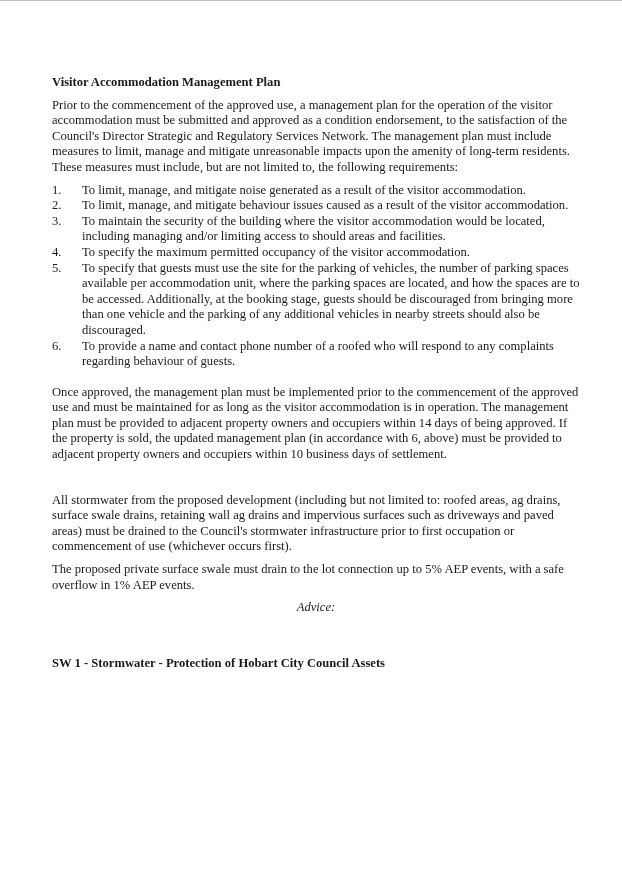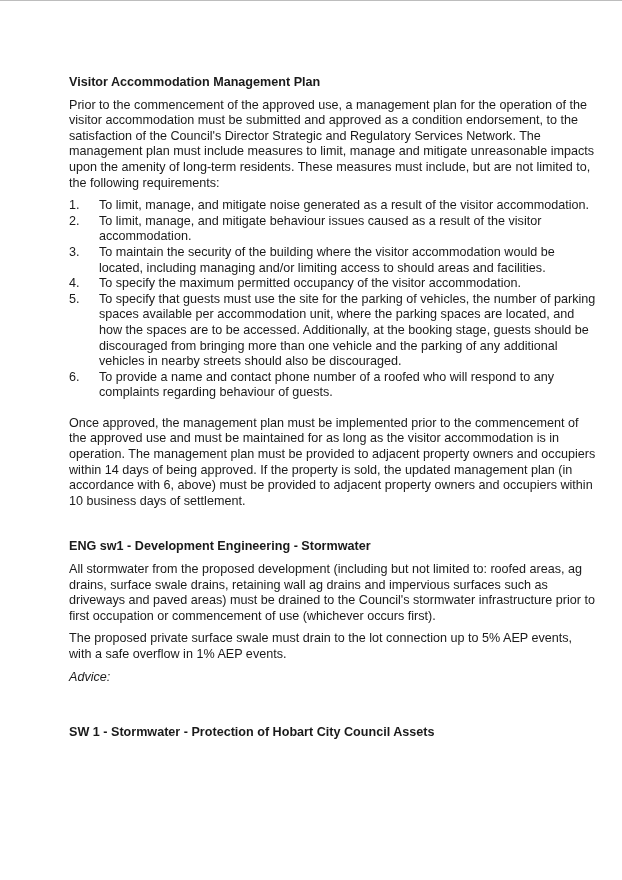--- a/index.html
+++ b/index.html
@@ -18,23 +18,24 @@
       line-height: 15.6px;
     }
     .top-rule {
       position: absolute;
       left: 0; top: 0;
       width: 622px; height: 1px;
       background: #bdbdbd;
     }
     .page {
       position: absolute;
-      left: 69px;
+      left: 52px;
       top: 75px;
       width: 528px;
+      font-family: Liberation Serif, serif;
     }
     .heading {
       font-weight: bold;
       margin: 0 0 7px 0;
       font-size: 12.6px;
     }
     .para {
       margin: 0 0 7px 0;
     }
     .list {
@@ -46,21 +47,21 @@
       display: flex;
       margin: 0;
     }
     .list-num {
       width: 30px;
       flex: 0 0 30px;
     }
     .list-text {
       flex: 1;
     }
-    .italic { font-style: italic; }
+    .italic { font-style: italic; text-align: center; }
     .upright { font-style: normal; }
   </style>
 </head>
 <body>
 
 <div class="top-rule"></div>
 
 <div class="page">
 
   <section>
@@ -91,21 +92,20 @@
       <li class="list-item">
         <span class="list-num">6.</span>
         <span class="list-text">To provide a name and contact phone number of a roofed who will respond to any complaints regarding behaviour of guests.</span>
       </li>
     </ol>
 
     <p class="para" style="margin-top:15px;">Once approved, the management plan must be implemented prior to the commencement of the approved use and must be maintained for as long as the visitor accommodation is in operation. The management plan must be provided to adjacent property owners and occupiers within 14 days of being approved. If the property is sold, the updated management plan (in accordance with 6, above) must be provided to adjacent property owners and occupiers within 10 business days of settlement.</p>
   </section>
 
   <section style="margin-top:30px;">
-    <h3 class="heading">ENG sw1 - Development Engineering - Stormwater</h3>
     <p class="para">All stormwater from the proposed development (including but not limited to: roofed areas, ag drains, surface swale drains, retaining wall ag drains and impervious surfaces such as driveways and paved areas) must be drained to the Council's stormwater infrastructure prior to first occupation or commencement of use (whichever occurs first).</p>
     <p class="para">The proposed private surface swale must drain to the lot connection up to 5% AEP events, with a safe overflow in 1% AEP events.</p>
     <p class="para italic">Advice:</p>
   </section>
 
   <section style="margin-top:40px;">
     <h3 class="heading">SW 1 - Stormwater - Protection of Hobart City Council Assets</h3>
   </section>
 
 </div>

